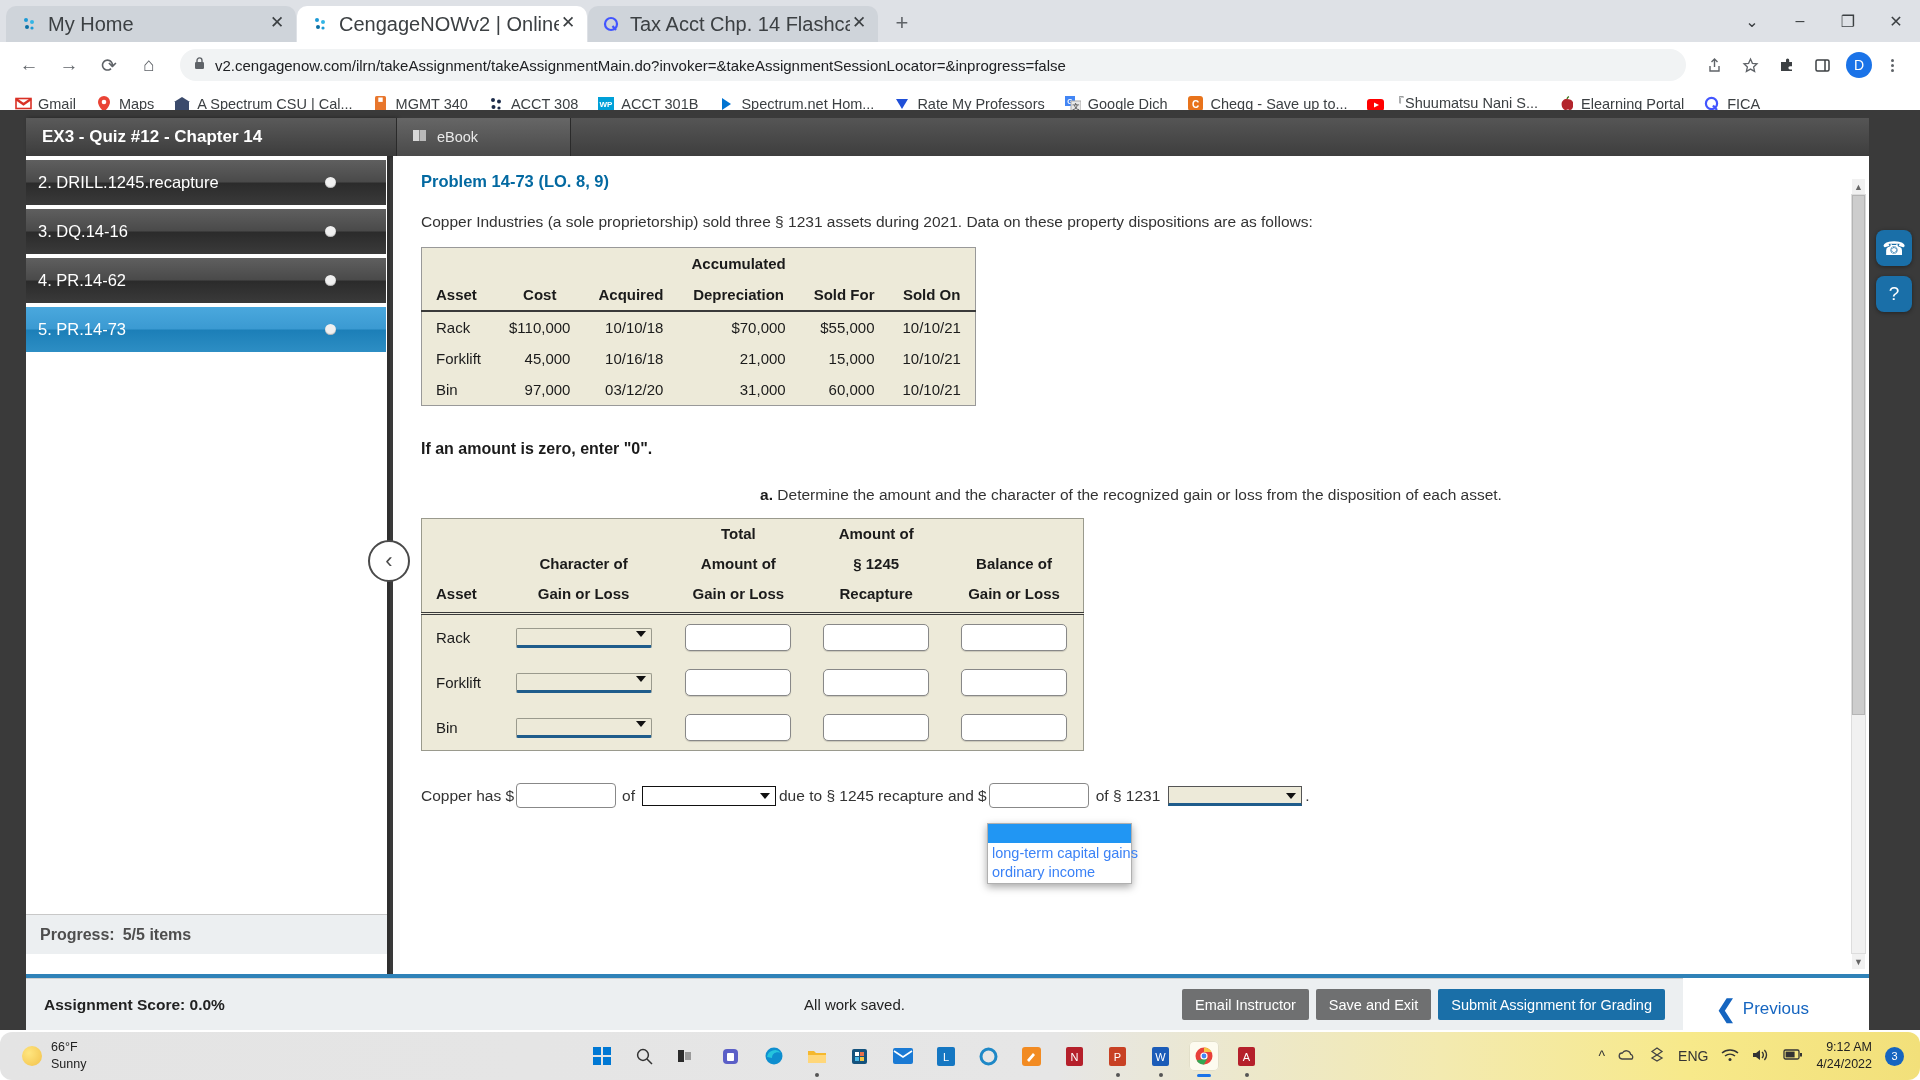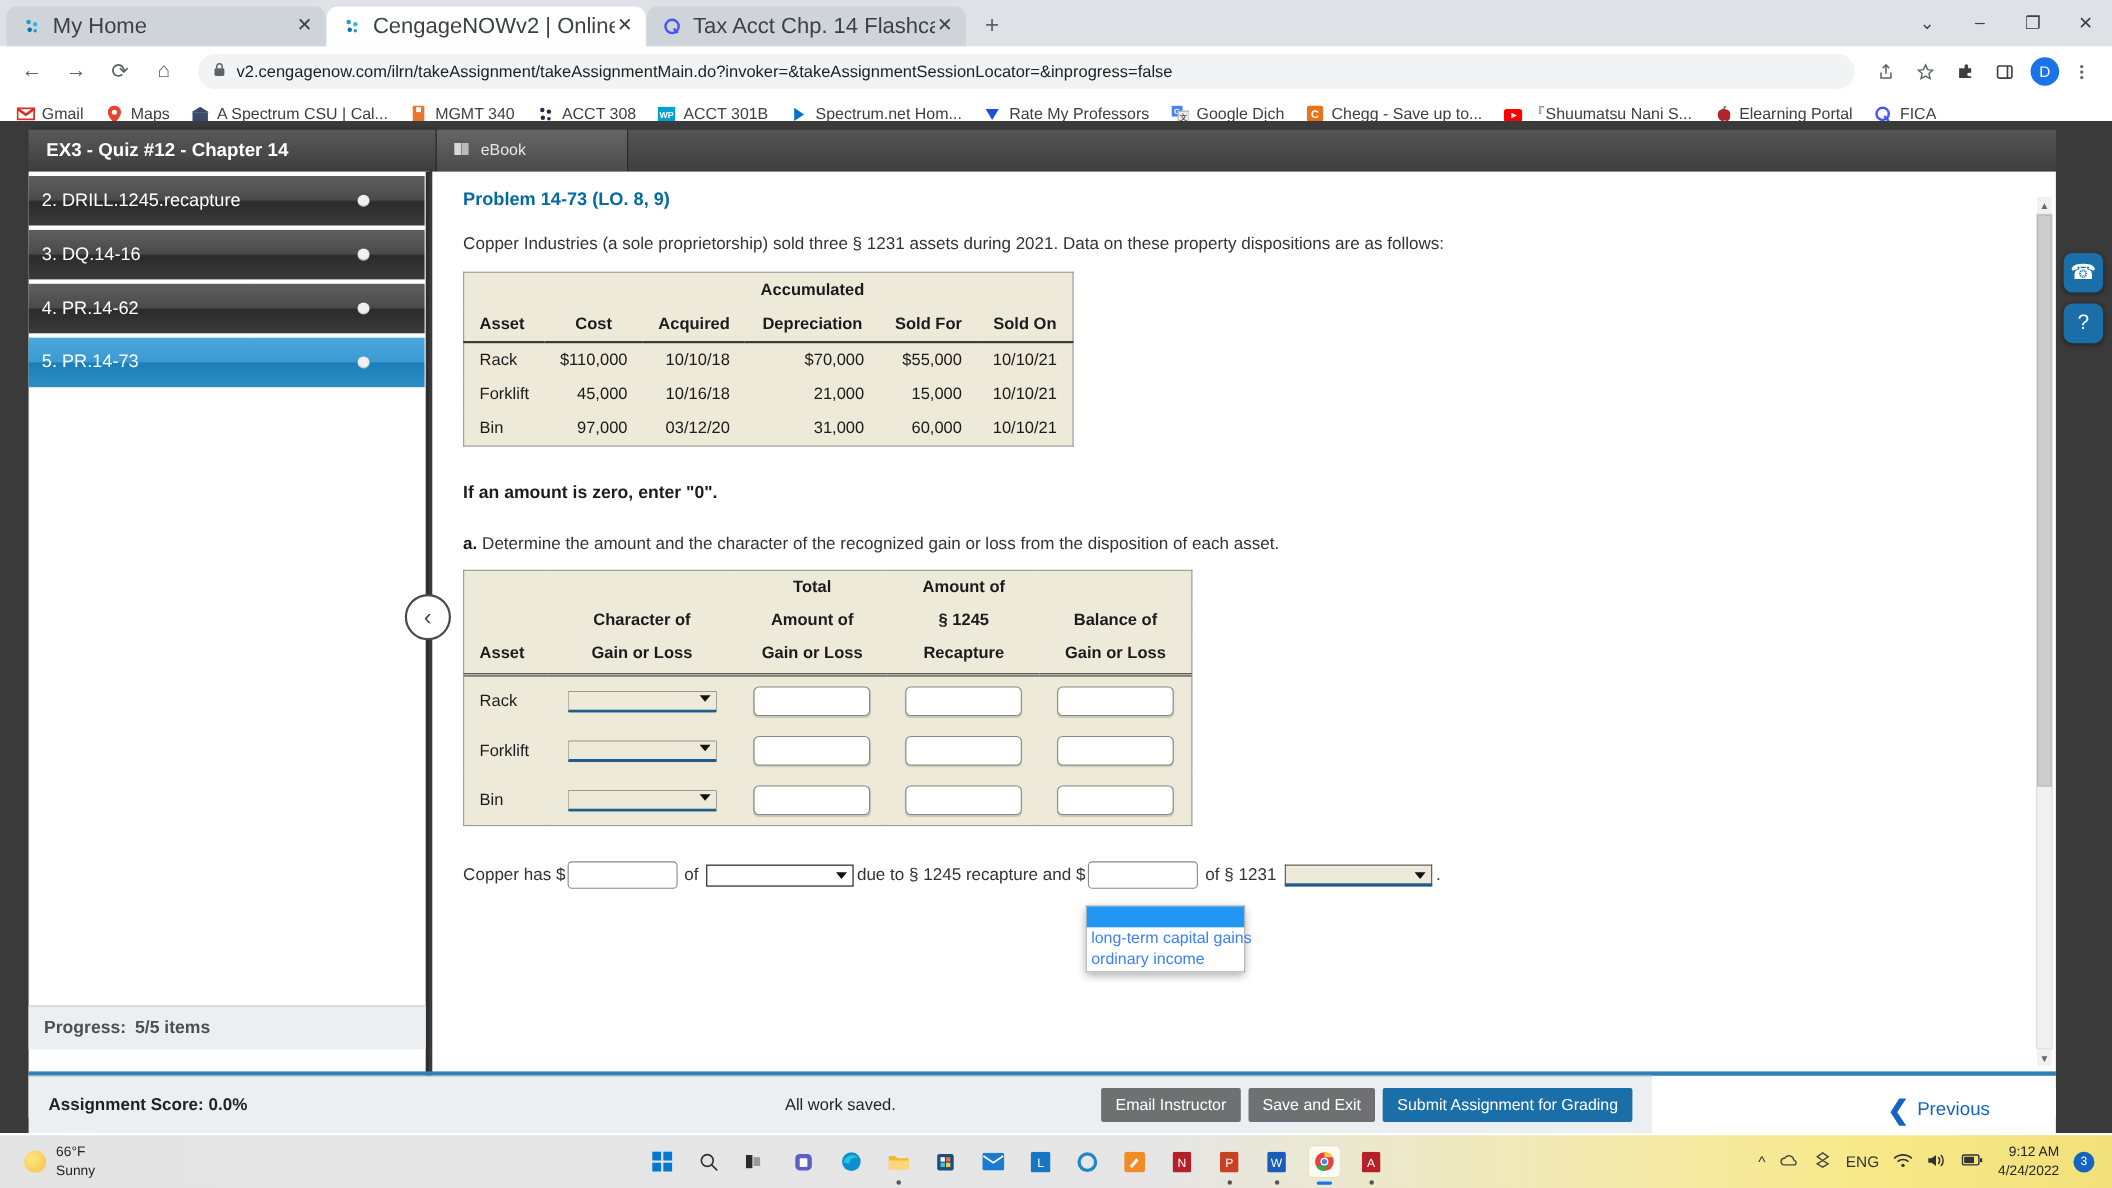--- a/index.html
+++ b/index.html
@@ -185,21 +185,21 @@
   table.data-table th, table.data-table td {
     padding: 7px 14px; font-size: 15px; color:#1b1b1b;
   }
   table.data-table th { font-weight: bold; text-align: center; vertical-align: bottom;}
   table.data-table th.leftcol { text-align: left; }
   table.data-table tr.headline th { border-bottom: 2px solid #3a3a3a; }
   table.data-table td { text-align: right; }
   table.data-table td.leftcol { text-align: left; }
 
   .zero-note { font-size: 16px; font-weight: bold; color:#1b1b1b; margin: 0 0 28px 0;}
-  .part-a { font-size: 15.5px; color:#333; margin: 0 0 14px 0; }
+  .part-a { font-size: 15.5px; color:#333; margin: 0 0 14px 0; text-align: center; }
   .part-a b { color:#1b1b1b; }
 
   table.answer-table {
     border-collapse: collapse; background:#edead9; border: 1px solid #9a9a8d;
     width: 663px; margin-bottom: 32px;
   }
   table.answer-table th {
     font-size: 15px; font-weight: bold; color:#1b1b1b;
     text-align: center; vertical-align: bottom; padding: 4px 8px;
     line-height: 1.45;
@@ -273,21 +273,21 @@
     color:#1565c0; font-size: 17px; display:flex; align-items:center; gap:7px;
   }
   .prev-chevron { font-size: 24px; color:#1565c0; font-weight: bold;}
 
   .blue-rule {
     position:absolute; left: 26px; bottom: 52px; width: 1843px; height: 4px;
     background: #2f82b8;
   }
 
   .footer-bar {
-    position:absolute; left: 26px; bottom: 0px; width: 1476px; height: 52px;
+    position:absolute; left: 26px; bottom: 0px; width: 1657px; height: 52px;
     background: #eceff1; display:flex; align-items:center;
     padding: 0 18px; border-top: 1px solid #cfcfcf;
   }
   .assign-score { font-size: 15.5px; font-weight: bold; color:#222; }
   .all-saved { position:absolute; left: 50%; transform: translateX(-50%); font-size: 15px; color:#222;}
   .footer-btns { margin-left: auto; display:flex; gap: 7px; }
   .btn {
     height: 31px; padding: 0 13px; font-size: 14.5px;
     display:flex; align-items:center; color:#fff; border-radius: 2px;
   }
@@ -309,21 +309,21 @@
     width: 42px; height: 42px; border-radius: 50%;
     background:#fff; border: 2px solid #4a4a4a;
     display:flex; align-items:center; justify-content:center;
     font-size: 22px; color:#4a4a4a; z-index: 30;
   }
 
   
   .taskbar {
     position:absolute; left: 0; bottom: 0; width: 1920px; height: 48px;
     background: linear-gradient(90deg,#e4e4e4 0%, #e6e6e6 55%, #f3eab0 75%, #f7e98a 88%, #f2e07a 100%);
-    display:flex; align-items:center;
+    display:flex; align-items:center;border-radius:12px;
   }
   .weather { display:flex; align-items:center; gap: 9px; padding-left: 22px; width: 250px;}
   .weather .sun {
     width: 20px; height: 20px; border-radius: 50%;
     background: radial-gradient(circle at 35% 35%, #ffe680, #f2c14a);
   }
   .weather .wtext { font-size: 12.5px; color:#222; line-height: 1.35; }
   .tb-center { flex:1 1 auto; display:flex; align-items:center; justify-content:center; gap: 13px;}
   .tb-app {
     width: 30px; height: 30px; border-radius: 5px;

